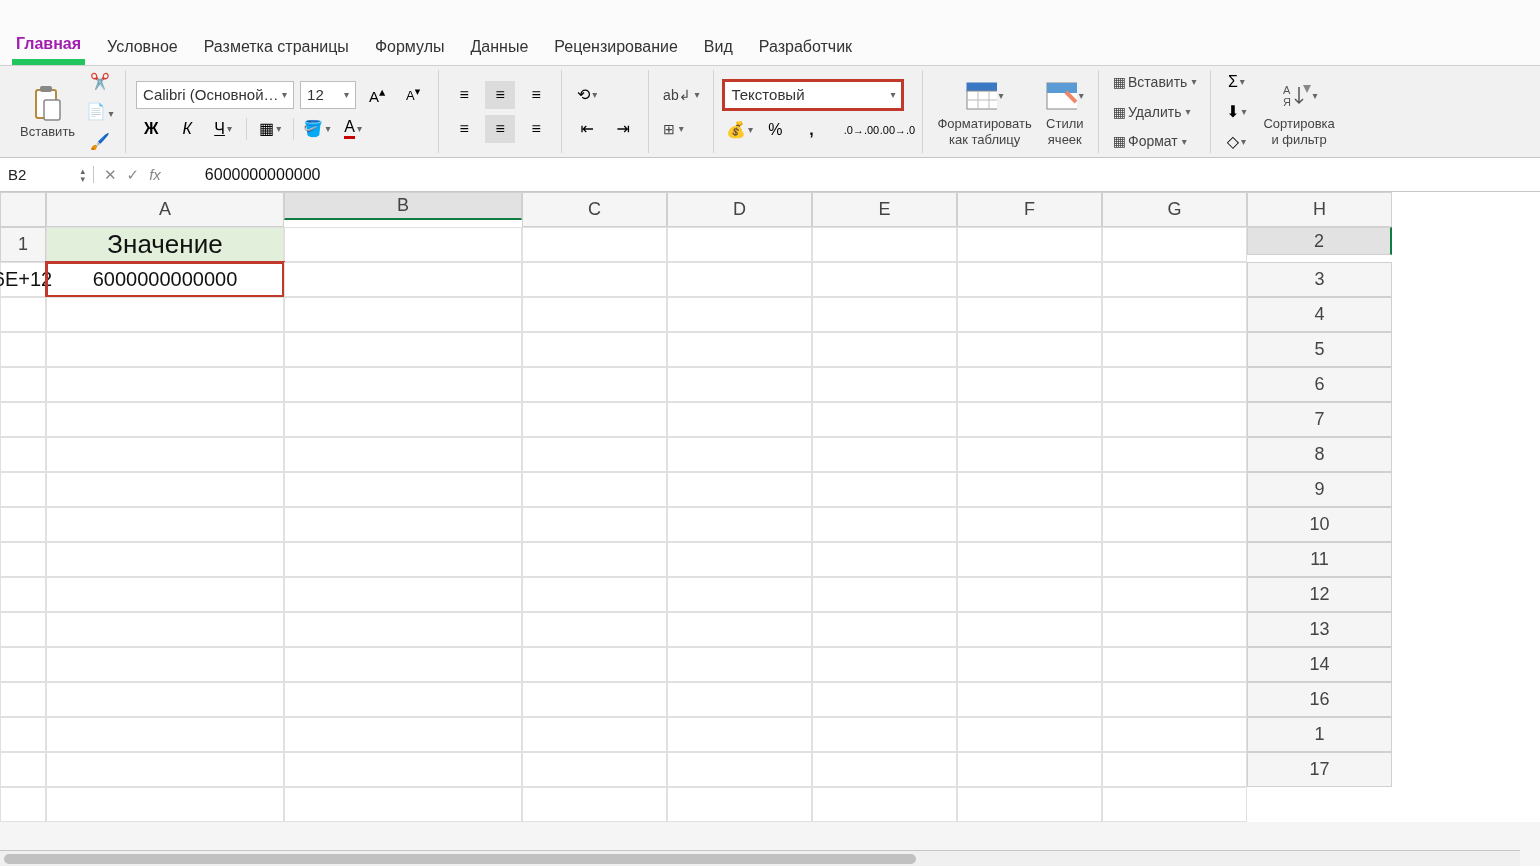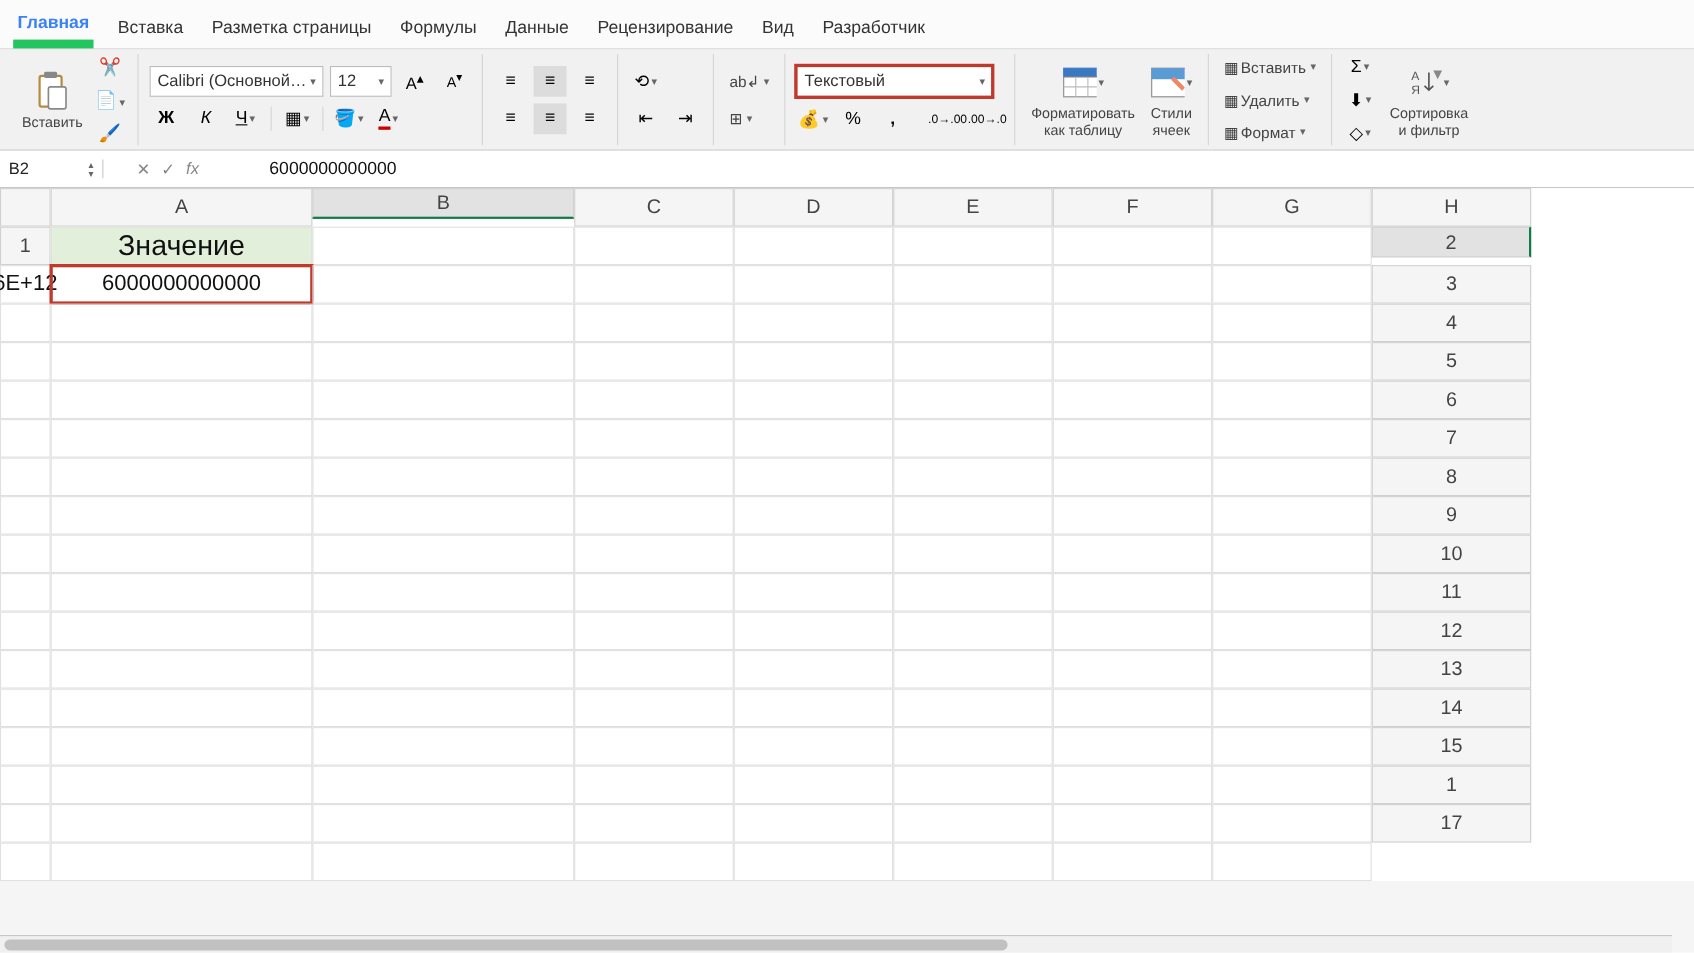--- a/index.html
+++ b/index.html
@@ -1,38 +1,38 @@
 <!DOCTYPE html>
 <html><head>
 <meta charset="utf-8">
 <style>
   * { box-sizing: border-box; margin: 0; padding: 0; font-family: "Segoe UI", Arial, sans-serif; }
   body { background: #f5f5f5; width: 1540px; height: 866px; overflow: hidden; }
 
   
   .tabs { display: flex; gap: 18px; padding: 6px 12px 0 12px; background: #fbfbfb; border-bottom: 1px solid #d0d0d0; align-items: flex-end; }
   .tab { padding: 6px 4px; font-size: 16px; color: #333; cursor: pointer; border-bottom: 3px solid transparent; }
-  .tab.active { color: #3b82f6; border-bottom: 8px solid #22c55e; font-weight: 600; }
+  .tab.active { color: #a21caf; border-bottom: 6px solid #22c55e; font-weight: 600; margin-top: 23px; }
 
   
   .ribbon { display: flex; background: #f1f1f1; border-bottom: 1px solid #c6c6c6; padding: 4px 6px; gap: 0; height: 92px; }
   .group { display: flex; flex-direction: column; justify-content: center; border-right: 1px solid #d4d4d4; padding: 0 10px; gap: 6px; }
   .group-row { display: flex; align-items: center; gap: 6px; }
   .big-btn { display: flex; flex-direction: column; align-items: center; justify-content: center; gap: 2px; padding: 2px 4px; cursor: pointer; }
   .big-btn .ico { width: 38px; height: 38px; display: flex; align-items: center; justify-content: center; }
   .big-btn .lbl, .big-btn .lbl2 { font-size: 13px; color: #444; line-height: 1.05; text-align: center; }
   .mini { display: flex; align-items: center; justify-content: center; width: 30px; height: 28px; border: 1px solid transparent; cursor: pointer; }
   .tool { display: flex; align-items: center; gap: 2px; padding: 2px 4px; height: 28px; cursor: pointer; font-size: 14px; color: #444; }
   .chev { font-size: 10px; color: #666; margin-left: 2px; }
   .sel { display: flex; align-items: center; border: 1px solid #bcbcbc; background: #fff; height: 28px; padding: 0 6px; font-size: 15px; color: #333; }
   .sel .chev { margin-left: auto; }
   .num-format { width: 178px; margin: 1px 0; outline: 3px solid #c0392b; outline-offset: -1px; }
 
   
-  .fbar { display: flex; align-items: center; background: #fff; border-bottom: 1px solid #c6c6c6; height: 34px; gap: 20px; }
+  .fbar { display: flex; align-items: center; background: #fff; border-bottom: 1px solid #c6c6c6; height: 34px; }
   .namebox { width: 94px; border-right: 1px solid #c6c6c6; display: flex; align-items: center; padding: 0 8px; font-size: 15px; color: #222; position: relative; }
   .namebox .spin { margin-left: auto; font-size: 9px; color: #666; line-height: 8px; }
   .fbar-btns { display: flex; align-items: center; gap: 10px; padding: 0 10px; }
   .fbar-btns span { color: #888; font-size: 15px; }
   .formula-input { flex: 1; padding: 0 8px; font-size: 16px; color: #111; }
   .fx { font-style: italic; color: #555; margin-right: 26px; }
 
   
   .grid { display: grid; grid-template-columns: 46px 238px 238px repeat(6, 145px); grid-auto-rows: 35px; background: #fff; }
   .corner { background: #f5f5f5; border: 1px solid #d0d0d0; }
@@ -48,21 +48,21 @@
   .hscroll { position: absolute; bottom: 0; left: 0; right: 20px; height: 16px; background: #f0f0f0; border-top: 1px solid #c6c6c6; }
   .thumb { height: 10px; background: #c1c1c1; border-radius: 5px; margin: 3px 4px; width: 60%; }
 
   svg { display: block; }
 </style>
 </head>
 <body>
 
 <div class="tabs">
   <div class="tab active">Главная</div>
-  <div class="tab">Вставка</div>
+  <div class="tab">Условное</div>
   <div class="tab">Разметка страницы</div>
   <div class="tab">Формулы</div>
   <div class="tab">Данные</div>
   <div class="tab">Рецензирование</div>
   <div class="tab">Вид</div>
   <div class="tab">Разработчик</div>
 </div>
 
 <div class="ribbon">
 
@@ -445,21 +445,21 @@
     <div class="cell"></div>
     <div class="rowhdr">14</div>
     <div class="cell"></div>
     <div class="cell"></div>
     <div class="cell"></div>
     <div class="cell"></div>
     <div class="cell"></div>
     <div class="cell"></div>
     <div class="cell"></div>
     <div class="cell"></div>
-    <div class="rowhdr">15</div>
+    <div class="rowhdr">16</div>
     <div class="cell"></div>
     <div class="cell"></div>
     <div class="cell"></div>
     <div class="cell"></div>
     <div class="cell"></div>
     <div class="cell"></div>
     <div class="cell"></div>
     <div class="cell"></div>
     <div class="rowhdr">1</div>
     <div class="cell"></div>

